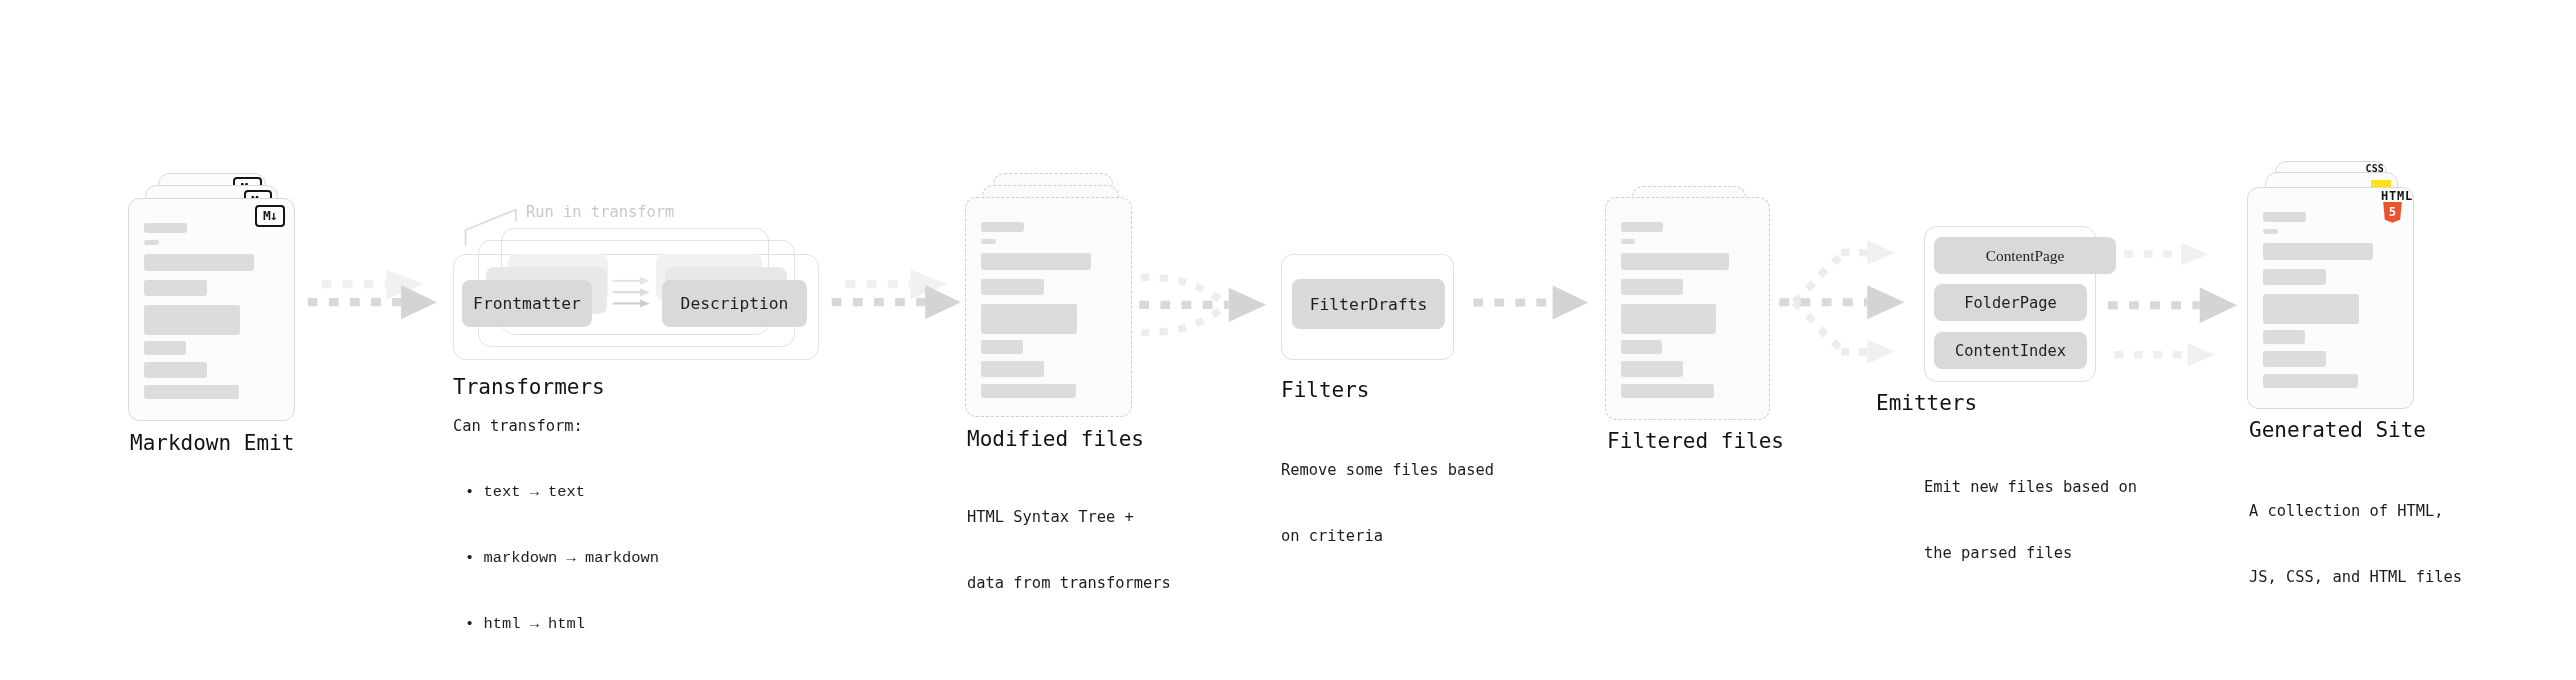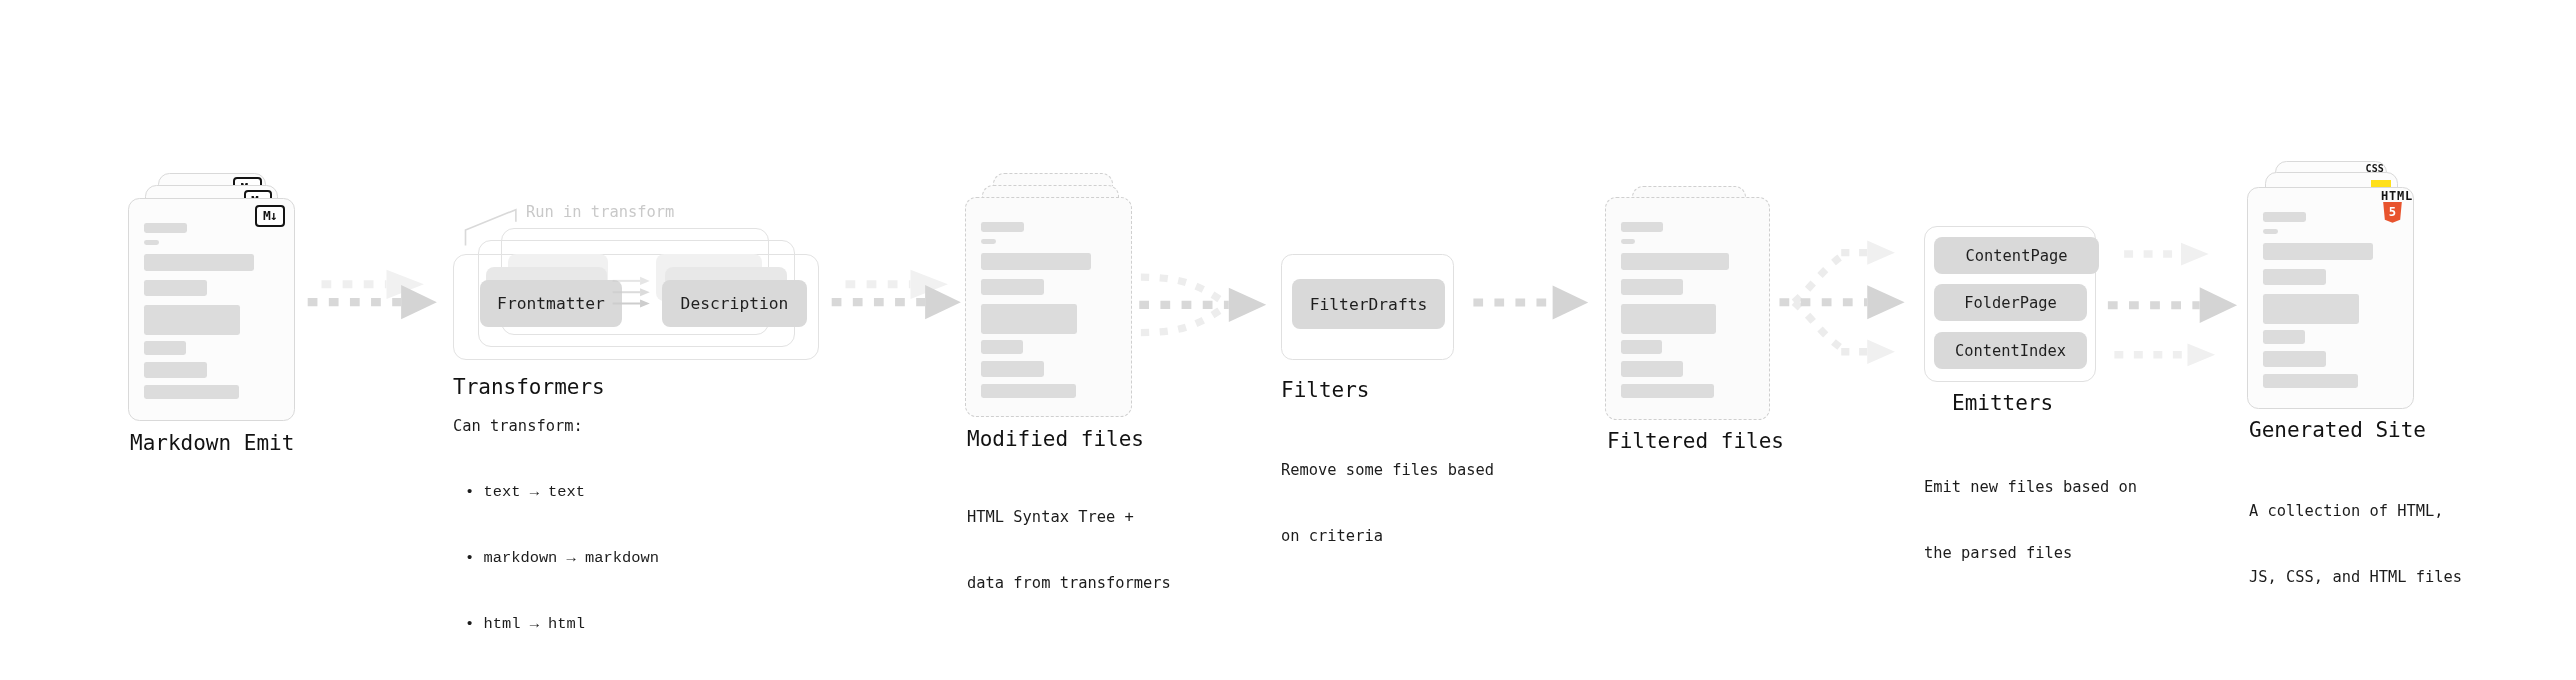--- a/index.html
+++ b/index.html
@@ -80,21 +80,21 @@
     </svg>
 
     <div class="tbox" style="left:501px;top:228px;width:268px;height:107px;"></div>
     <div class="tbox" style="left:478px;top:240px;width:317px;height:107px;"></div>
     <div class="tbox" style="left:453px;top:254px;width:366px;height:106px;"></div>
 
     <div class="node-btn ghost2" style="left:508px;top:254px;width:100px;height:47px;"></div>
     <div class="node-btn ghost2" style="left:656px;top:254px;width:106px;height:47px;"></div>
     <div class="node-btn ghost1" style="left:486px;top:267px;width:121px;height:47px;"></div>
     <div class="node-btn ghost1" style="left:665px;top:267px;width:122px;height:47px;"></div>
-    <div class="node-btn" style="left:480px;top:280px;width:142px;height:47px;">Frontmatter</div>
+    <div class="node-btn" style="left:462px;top:280px;width:130px;height:47px;">Frontmatter</div>
     <div class="node-btn" style="left:662px;top:280px;width:145px;height:47px;">Description</div>
 
     <svg style="left:611px;top:275px;" width="42" height="36" viewBox="0 0 52 44">
       <g opacity="0.5">
           <line x1="2" y1="7" x2="36" y2="7" stroke="#cdcdcd" stroke-width="2.5"></line>
           <polygon points="36,2 48,7 36,12" fill="#cdcdcd"></polygon>
         </g>
       <g opacity="0.7">
           <line x1="2" y1="21" x2="36" y2="21" stroke="#cdcdcd" stroke-width="2.5"></line>
           <polygon points="36,16 48,21 36,26" fill="#cdcdcd"></polygon>
@@ -188,24 +188,24 @@
     <polygon points="112,3 146,18 112,33" fill="#f0f0f0"></polygon>
     <path d="M22,79 C48,102 52,114 78,134" fill="none" stroke="#ececec" stroke-width="9" stroke-dasharray="10 13"></path>
     <line x1="80" y1="140" x2="112" y2="140" stroke="#ececec" stroke-width="9" stroke-dasharray="10 12"></line>
     <polygon points="112,125 146,140 112,155" fill="#f0f0f0"></polygon>
     <line x1="4" y1="79" x2="112" y2="79" stroke="#d8d8d8" stroke-width="10" stroke-dasharray="12 14"></line>
     <polygon points="112,58 158,79 112,100" fill="#d4d4d4"></polygon>
   </svg>
 
   <div>
     <div class="panel" style="left:1924px;top:226px;width:172px;height:156px;"></div>
-    <div class="node-btn" style="left:1934px;top:237px;width:165px;height:37px;font-size:15.4px;">ContentPage</div>
+    <div class="node-btn" style="left:1934px;top:237px;width:182px;height:37px;font-size:15.4px;font-family:Liberation Serif, serif;">ContentPage</div>
     <div class="node-btn" style="left:1934px;top:284px;width:153px;height:37px;font-size:15.4px;">FolderPage</div>
     <div class="node-btn" style="left:1934px;top:332px;width:153px;height:37px;font-size:15.4px;">ContentIndex</div>
-    <div class="stage-title" style="left:1952px;top:391px;">Emitters</div>
+    <div class="stage-title" style="left:1876px;top:391px;">Emitters</div>
     <div class="stage-desc" style="left:1924px;top:432px;">
       <div>Emit new files based on</div>
       <div>the parsed files</div>
     </div>
   </div>
 
   <svg style="left:2106px;top:241px;" width="137" height="130" viewBox="0 0 168 160">
     <line x1="22" y1="16" x2="92" y2="16" stroke="#efefef" stroke-width="9" stroke-dasharray="11 13"></line>
     <polygon points="92,2 126,16 92,30" fill="#f0f0f0"></polygon>
     <line x1="2" y1="79" x2="115" y2="79" stroke="#d8d8d8" stroke-width="10" stroke-dasharray="12 14"></line>

